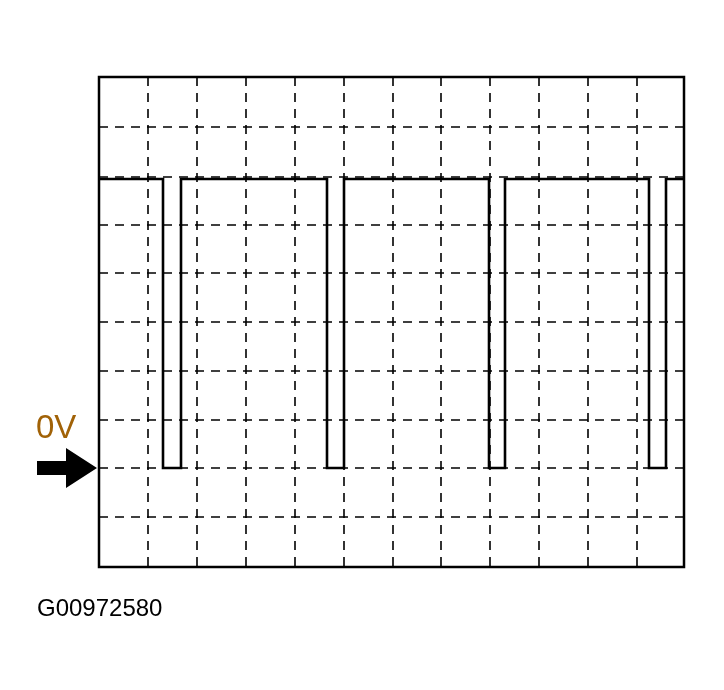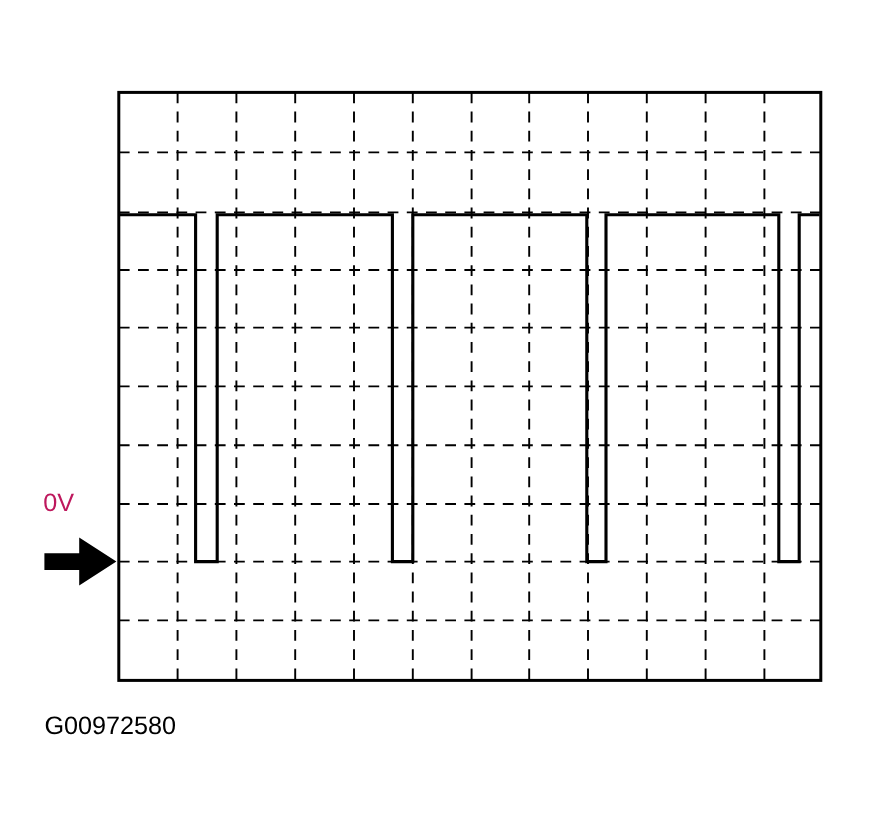--- a/index.html
+++ b/index.html
@@ -1,19 +1,19 @@
 <!DOCTYPE html>
 <html><head>
   <meta charset="utf-8">
   <style>
     html, body { margin: 0; padding: 0; background: #ffffff; }
     body { width: 724px; height: 690px; position: relative; overflow: hidden; font-family: "Liberation Sans", sans-serif; }
     #scope { position: absolute; left: 0; top: 0; }
-    .label-0v { position: absolute; left: 36px; top: 408px; font-size: 21px; color: #be185d; letter-spacing: 0px; }
-    .fig-id { position: absolute; left: 37px; top: 594px; font-size: 21px; color: #000; }
+    .label-0v { position: absolute; left: 36px; top: 408px; font-size: 33px; color: #a16207; letter-spacing: 0px; }
+    .fig-id { position: absolute; left: 37px; top: 594px; font-size: 24px; color: #000; }
   </style>
 </head>
 <body>
 
 <svg id="scope" width="724" height="690" xmlns="http://www.w3.org/2000/svg">
   <g stroke="#000" stroke-width="1.6" stroke-dasharray="9,7" fill="none">
     <line x1="148" y1="77" x2="148" y2="567"></line>
     <line x1="197" y1="77" x2="197" y2="567"></line>
     <line x1="246" y1="77" x2="246" y2="567"></line>
     <line x1="295" y1="77" x2="295" y2="567"></line>

